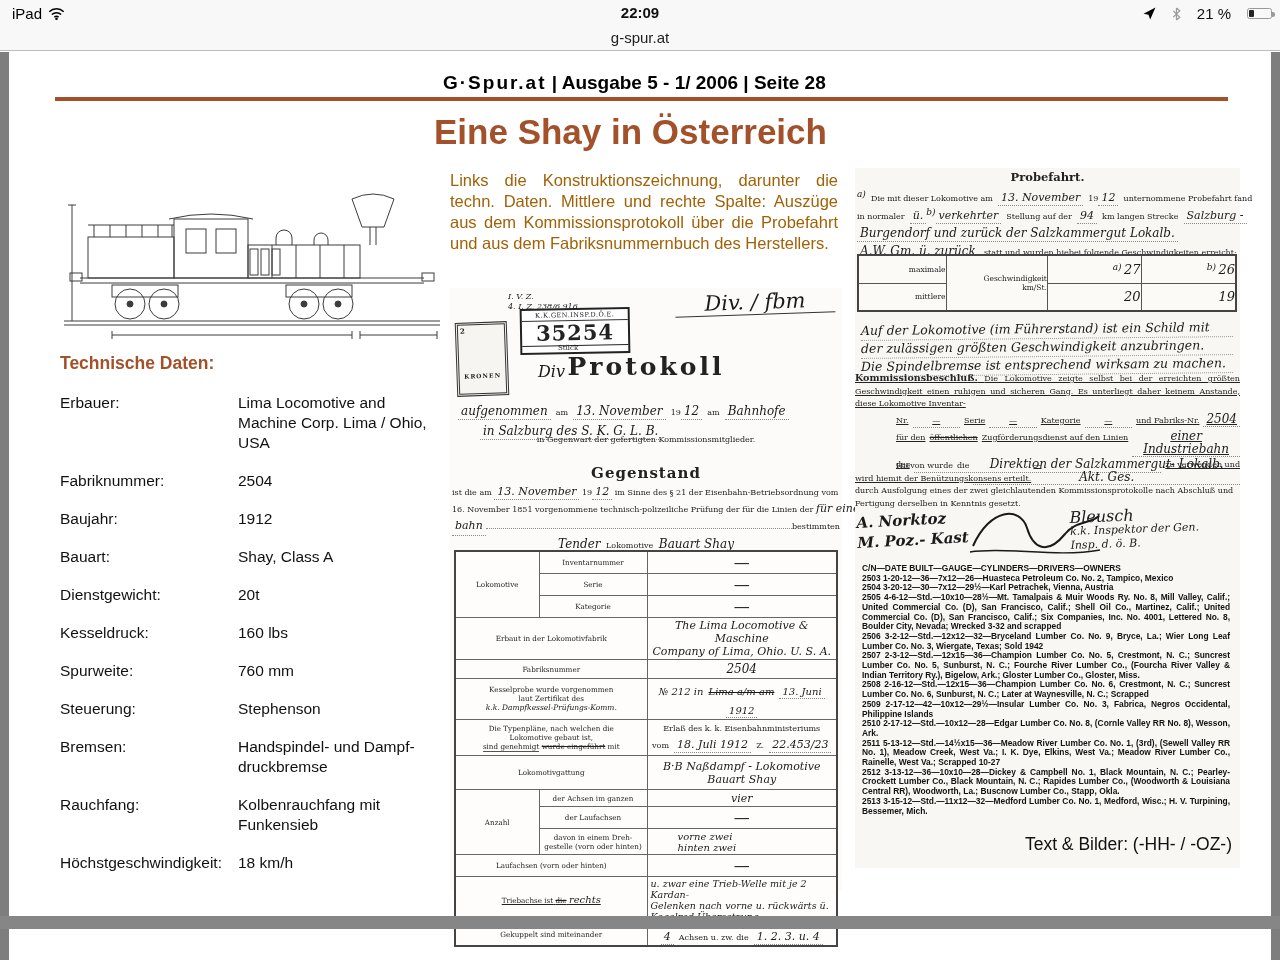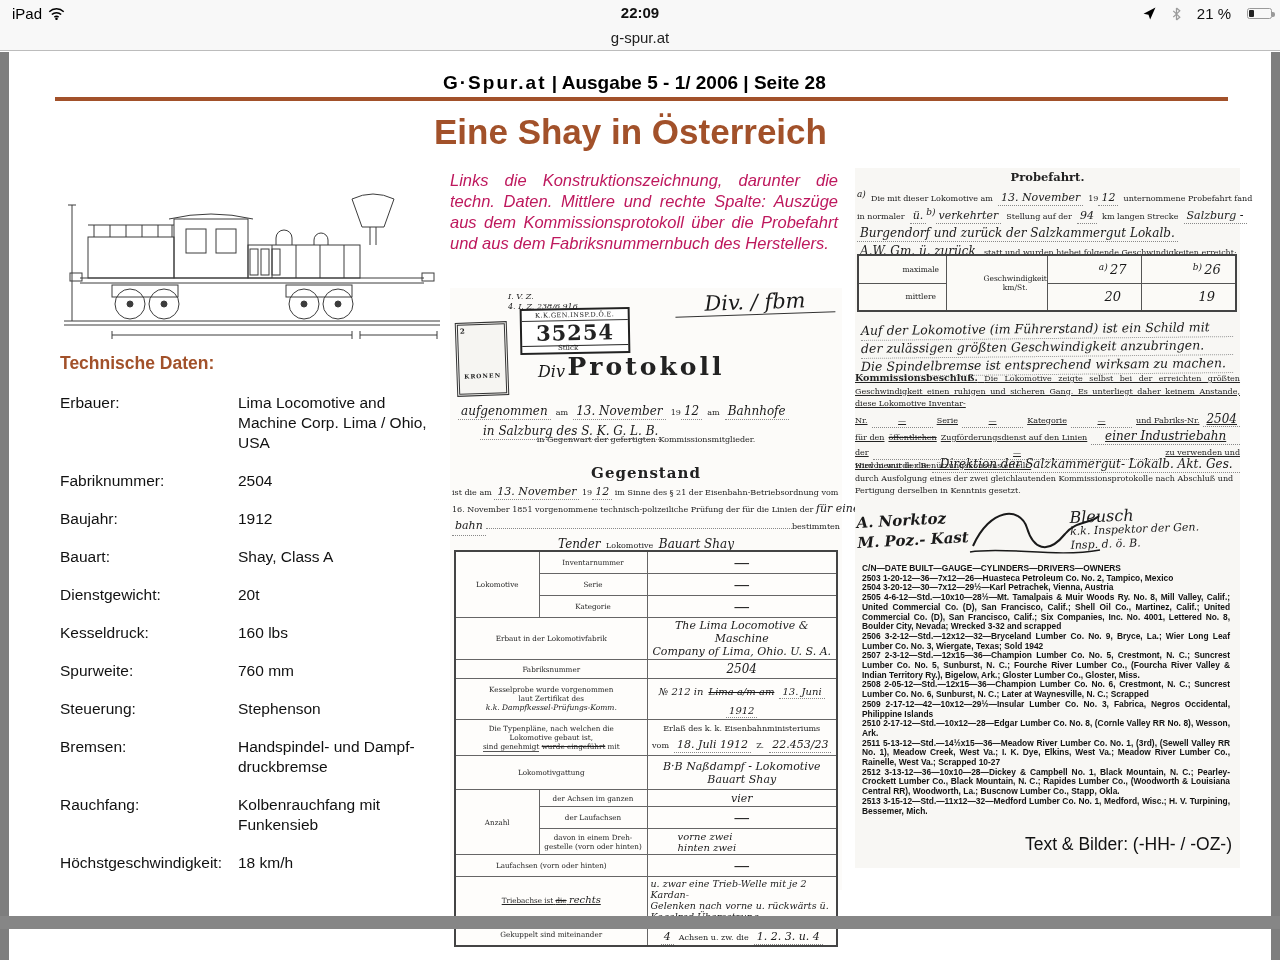--- a/index.html
+++ b/index.html
@@ -25,21 +25,21 @@
   .frame-strip { position:absolute; top:52px; bottom:0; width:9px; background:#7e7e7e; z-index:2; }
   .frame-strip.l { left:0; } .frame-strip.r { right:0; }
   .page-gap { position:absolute; top:916px; left:0; width:100%; height:13px; background:#868686; z-index:3; }
 
   
   .masthead { position:absolute; top:72px; left:443px; font-size:19px; font-weight:bold; color:#000; }
   .masthead .brand { letter-spacing:2px; }
   .rule { position:absolute; top:97px; left:55px; width:1173px; height:4px; background:#a2512a; }
   .title { position:absolute; top:112px; left:434px; font-size:35px; font-weight:bold; color:#a2512a; }
   .intro { position:absolute; top:170px; left:450px; width:388px; font-size:16.5px; line-height:21px;
-           text-align:justify; color:#be185d;font-style:italic; }
+           text-align:justify; color:#a16207; }
   .drawing { position:absolute; top:163px; left:52px; }
 
   
   .tech-h { position:absolute; top:353px; left:60px; font-size:17.5px; font-weight:bold; color:#a2512a; }
   .tech { position:absolute; top:393px; left:60px; width:382px; font-size:15.5px; line-height:20px; }
   .tech-row { display:flex; margin-bottom:18px; }
   .tech-row .lbl { width:178px; flex:none; }
   .tech-row .val { width:202px; }
 
   
@@ -84,27 +84,27 @@
   .ptab .lc { font-size:7.2px; text-align:center; line-height:1.25; }
   .ptab .vc { text-align:center; }
 
   
   .scan-right { position:absolute; left:855px; top:168px; width:385px; height:700px; background:#f8f7f4; }
   .pf-title { position:absolute; left:0; right:0; top:2px; text-align:center; font-size:11.5px;
               font-weight:bold; }
   .pfline { position:absolute; left:2px; right:2px; white-space:nowrap; }
   .stab { position:absolute; left:2px; top:86px; width:380px; height:58px; border-collapse:collapse;
           border:2px solid #444; background:#fbfaf7; }
-  .stab td { border:1px solid #555; text-align:center; vertical-align:middle; font-size:7.5px;padding-left:37px; }
+  .stab td { border:1px solid #555; text-align:right; vertical-align:middle; font-size:7.5px;padding-left:37px; }
   .hwnote { position:absolute; left:6px; width:372px; font-size:12.5px; line-height:18px;
             border-bottom:1px dotted #999; transform:rotate(-0.6deg); }
   .decision { position:absolute; left:0; top:204px; width:385px; font-size:8px; line-height:12.5px;
               text-align:justify;text-decoration:underline; }
   .decision .lead { font-size:9.5px; font-weight:bold; }
-  .dline { display:flex; align-items:baseline; gap:4px; margin-top:2px; }
+  .dline { display:flex; align-items:baseline; gap:4px; margin-top:2px;margin-left:41px; }
   .dline .fill { flex:1; border-bottom:1px dotted #888; text-align:center; }
   .notice { position:absolute; left:0; top:288px; width:385px; font-size:8px; line-height:12.5px; }
   .sigs { position:absolute; left:0; top:338px; width:385px; height:58px; }
   .sig-left { position:absolute; left:2px; top:4px; font-size:15px; font-weight:bold;
               transform:rotate(-3deg); line-height:20px; }
   .sig-flourish { position:absolute; left:110px; top:0; }
   .sig-right { position:absolute; left:215px; top:2px; width:165px; font-size:11px; line-height:14px;
                transform:rotate(-2deg); }
   .flist { position:absolute; left:7px; top:396px; width:368px; font-family:"Liberation Sans",sans-serif;
            font-weight:bold; font-size:8.4px; line-height:9.7px; text-align:justify; color:#111; }
@@ -538,21 +538,21 @@
       </div>
     </div>
 
     <div class="flist">
       <p>C/N—DATE BUILT—GAUGE—CYLINDERS—DRIVERS—OWNERS</p>
       <p>2503 1-20-12—36—7x12—26—Huasteca Petroleum Co. No. 2, Tampico, Mexico</p>
       <p>2504 3-20-12—30—7x12—29½—Karl Petrachek, Vienna, Austria</p>
       <p>2505 4-6-12—Std.—10x10—28½—Mt. Tamalpais &amp; Muir Woods Ry. No. 8, Mill Valley, Calif.; United Commercial Co. (D), San Francisco, Calif.; Shell Oil Co., Martinez, Calif.; United Commercial Co. (D), San Francisco, Calif.; Six Companies, Inc. No. 4001, Lettered No. 8, Boulder City, Nevada; Wrecked 3-32 and scrapped</p>
       <p>2506 3-2-12—Std.—12x12—32—Bryceland Lumber Co. No. 9, Bryce, La.; Wier Long Leaf Lumber Co. No. 3, Wiergate, Texas; Sold 1942</p>
       <p>2507 2-3-12—Std.—12x15—36—Champion Lumber Co. No. 5, Crestmont, N. C.; Suncrest Lumber Co. No. 5, Sunburst, N. C.; Fourche River Lumber Co., (Fourcha River Valley &amp; Indian Territory Ry.), Bigelow, Ark.; Gloster Lumber Co., Gloster, Miss.</p>
-      <p>2508 2-05-12—Std.—12x15—36—Champion Lumber Co. No. 6, Crestmont, N. C.; Suncrest Lumber Co. No. 6, Sunburst, N. C.; Later at Waynesville, N. C.; Scrapped</p>
+      <p>2508 2-16-12—Std.—12x15—36—Champion Lumber Co. No. 6, Crestmont, N. C.; Suncrest Lumber Co. No. 6, Sunburst, N. C.; Later at Waynesville, N. C.; Scrapped</p>
       <p>2509 2-17-12—42—10x12—29½—Insular Lumber Co. No. 3, Fabrica, Negros Occidental, Philippine Islands</p>
       <p>2510 2-17-12—Std.—10x12—28—Edgar Lumber Co. No. 8, (Cornle Valley RR No. 8), Wesson, Ark.</p>
       <p>2511 5-13-12—Std.—14½x15—36—Meadow River Lumber Co. No. 1, (3rd), (Sewell Valley RR No. 1), Meadow Creek, West Va.; I. K. Dye, Elkins, West Va.; Meadow River Lumber Co., Rainelle, West Va.; Scrapped 10-27</p>
       <p>2512 3-13-12—36—10x10—28—Dickey &amp; Campbell No. 1, Black Mountain, N. C.; Pearley-Crockett Lumber Co., Black Mountain, N. C.; Rapides Lumber Co., (Woodworth &amp; Louisiana Central RR), Woodworth, La.; Buscnow Lumber Co., Stapp, Okla.</p>
       <p>2513 3-15-12—Std.—11x12—32—Medford Lumber Co. No. 1, Medford, Wisc.; H. V. Turpining, Bessemer, Mich.</p>
     </div>
 
     <div class="credit">Text &amp; Bilder: (-HH- / -OZ-)</div>
   </div>
 

